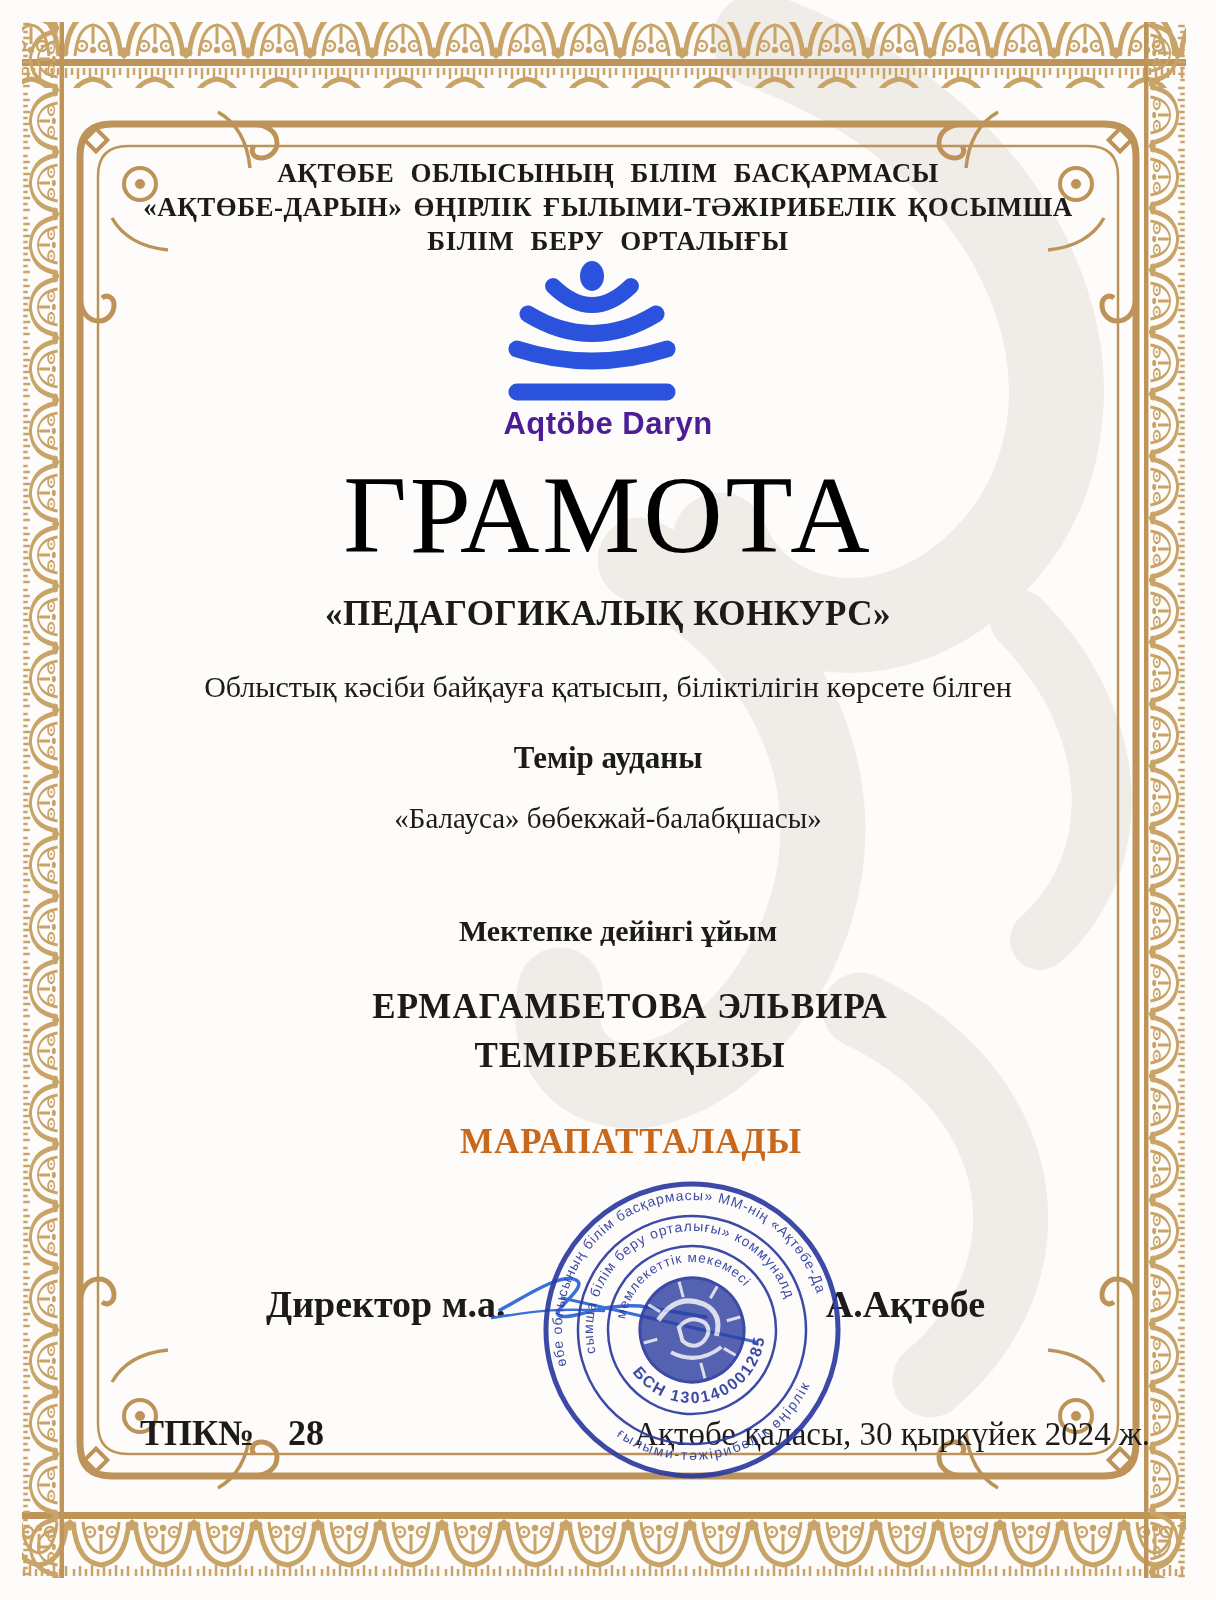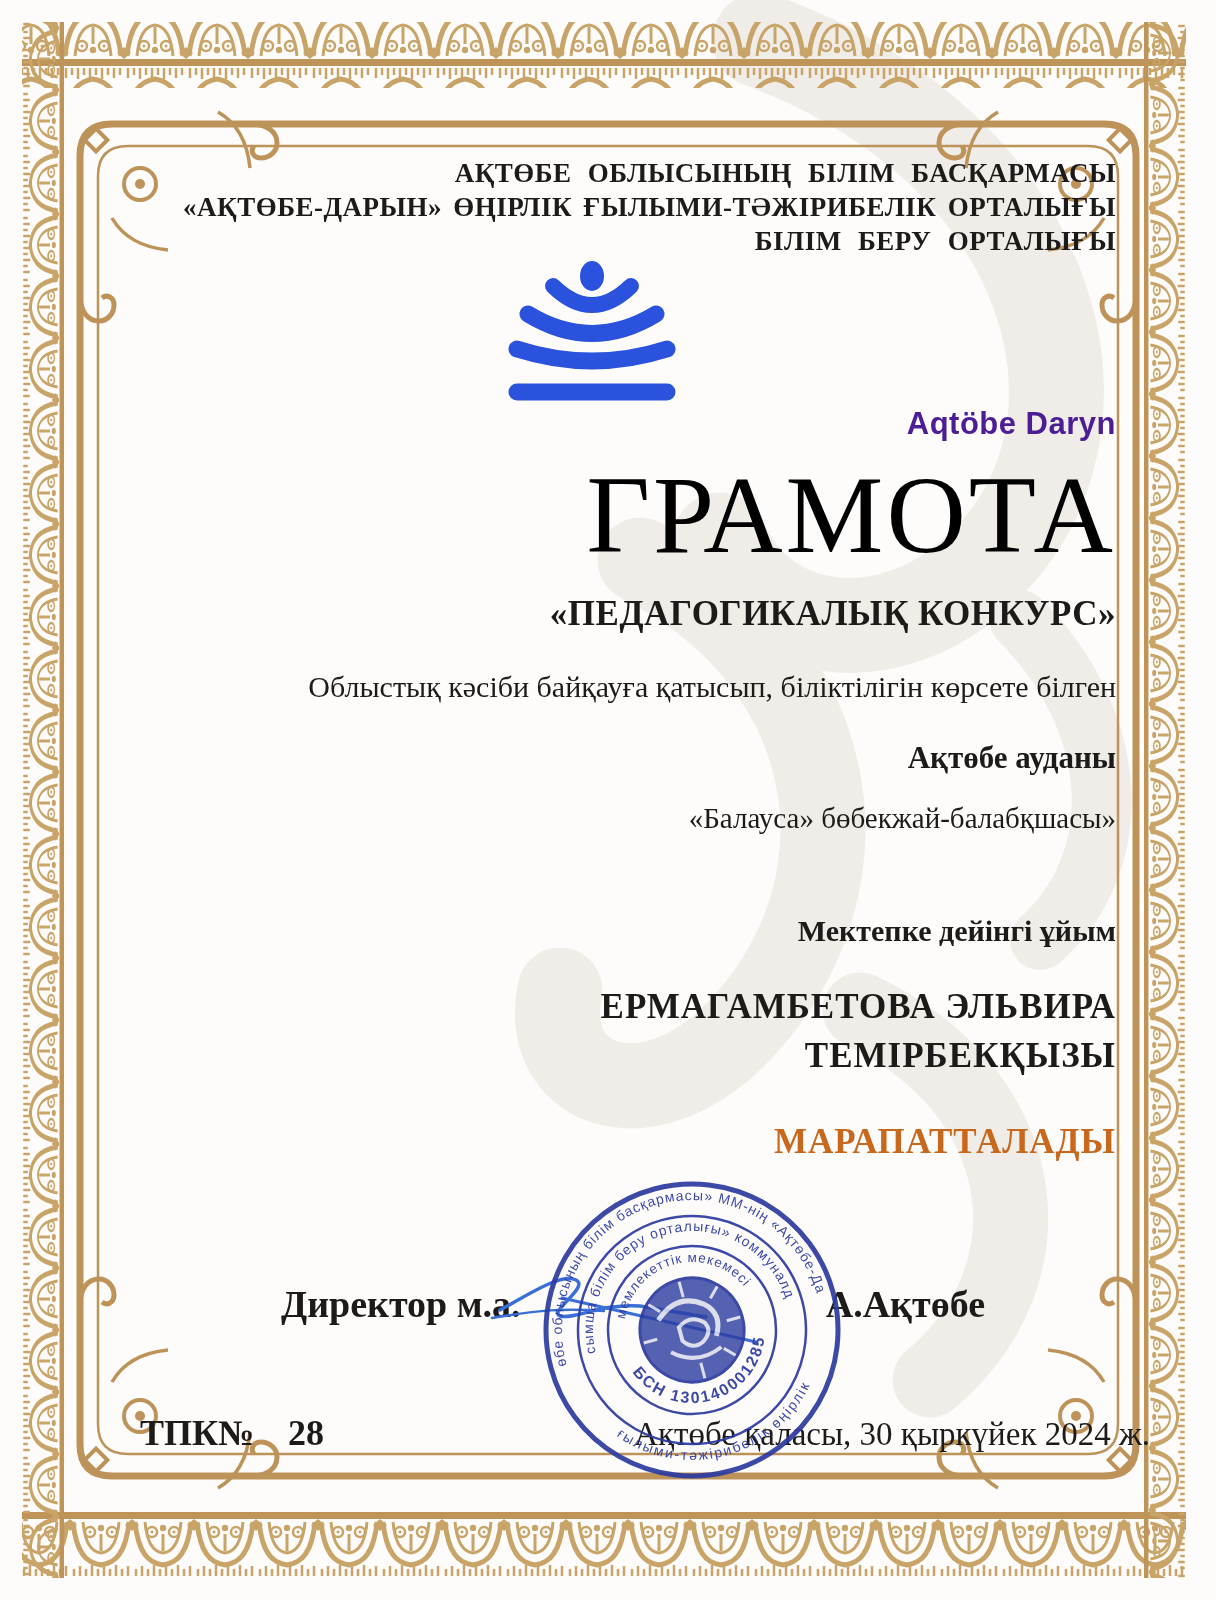--- a/index.html
+++ b/index.html
@@ -1,34 +1,34 @@
 <!DOCTYPE html>
 <html><head>
 <meta charset="utf-8">
 <style>
   html,body{margin:0;padding:0;}
   body{width:1216px;height:1600px;background:#ffffff;font-family:"Liberation Serif","DejaVu Serif",serif;}
   .page{position:relative;width:1216px;height:1600px;overflow:hidden;background:#fdfcfa;color:#1d1b19;}
   .abs{position:absolute;}
-  .ctr{left:100px;right:100px;text-align:right;}
+  .ctr{left:100px;right:100px;text-align:center;}
   svg{display:block;}
   .layer{position:absolute;left:0;top:0;}
   
   .org-header{top:156px;font-weight:700;font-size:27px;line-height:34px;letter-spacing:.5px;word-spacing:9px;}
   .org-header .l2{word-spacing:4px;}
   .logo-word{top:406px;font-family:"Liberation Sans","DejaVu Sans",sans-serif;font-weight:700;font-size:31px;color:#4c1d95;letter-spacing:.5px;}
   .cert-title{top:458px;font-size:110px;line-height:1.05;font-weight:400;color:#000000;letter-spacing:3px;}
   .cert-subtitle{top:594px;font-size:35px;font-weight:700;letter-spacing:.5px;}
   .intro{top:670px;font-size:30px;font-weight:400;}
   .district{top:740px;font-size:31px;font-weight:700;}
   .organization{top:802px;font-size:29px;font-weight:400;}
   .category{top:914px;font-size:30px;font-weight:700;padding-left:20px;}
   .recipient{top:982px;font-size:35px;line-height:49px;font-weight:700;letter-spacing:1px;padding-left:44px;}
   .award{top:1122px;font-size:35px;font-weight:700;letter-spacing:1px;color:#c8681c;margin-left:46px;}
-  .signer-role{left:281px;top:1282px;font-size:38px;font-weight:700;}
+  .signer-role{left:266px;top:1282px;font-size:38px;font-weight:700;}
   .signer-name{right:231px;top:1282px;font-size:38px;font-weight:700;}
   .doc-num-label{left:140px;top:1412px;font-size:36px;font-weight:700;}
   .doc-num-value{left:288px;top:1412px;font-size:36px;font-weight:700;}
   .place-date{right:66px;top:1416px;font-size:33px;font-weight:400;}
 </style>
 </head>
 <body>
 
 <div class="page">
 
@@ -101,31 +101,31 @@
       <ellipse cx="592" cy="276" rx="12" ry="15" fill="#2a52dd" stroke="none"></ellipse>
       <path d="M553,286 Q592,324 631,286" stroke-width="16"></path>
       <path d="M528,314 Q592,353 656,314" stroke-width="17"></path>
       <path d="M517,349 Q592,373 667,349" stroke-width="17"></path>
       <path d="M517,392 H667" stroke-width="17"></path>
     </g>
   </svg>
 
   <div class="abs ctr org-header">
     <div>АҚТӨБЕ  ОБЛЫСЫНЫҢ  БІЛІМ  БАСҚАРМАСЫ</div>
-    <div class="l2">«АҚТӨБЕ-ДАРЫН» ӨҢІРЛІК ҒЫЛЫМИ-ТӘЖІРИБЕЛІК  ОРТАЛЫҒЫ</div>
+    <div class="l2">«АҚТӨБЕ-ДАРЫН» ӨҢІРЛІК ҒЫЛЫМИ-ТӘЖІРИБЕЛІК  ҚОСЫМША</div>
     <div>БІЛІМ БЕРУ  ОРТАЛЫҒЫ</div>
   </div>
 
   <div class="abs ctr logo-word">Aqtöbe Daryn</div>
 
   <div class="abs ctr cert-title">ГРАМОТА</div>
   <div class="abs ctr cert-subtitle">«ПЕДАГОГИКАЛЫҚ КОНКУРС»</div>
 
   <div class="abs ctr intro">Облыстық кәсіби байқауға қатысып, біліктілігін көрсете білген</div>
-  <div class="abs ctr district">Ақтөбе ауданы</div>
+  <div class="abs ctr district">Темір ауданы</div>
   <div class="abs ctr organization">«Балауса» бөбекжай-балабқшасы»</div>
   <div class="abs ctr category">Мектепке дейінгі ұйым</div>
 
   <div class="abs ctr recipient">
     <div>ЕРМАГАМБЕТОВА ЭЛЬВИРА</div>
     <div>ТЕМІРБЕКҚЫЗЫ</div>
   </div>
 
   <div class="abs ctr award">МАРАПАТТАЛАДЫ</div>
 

